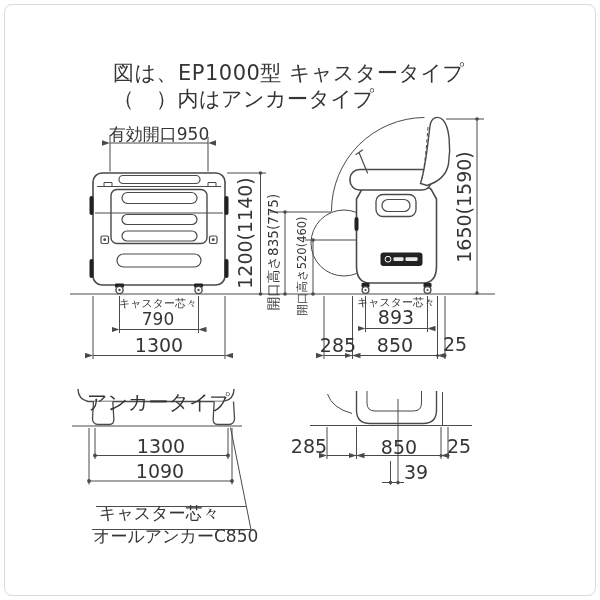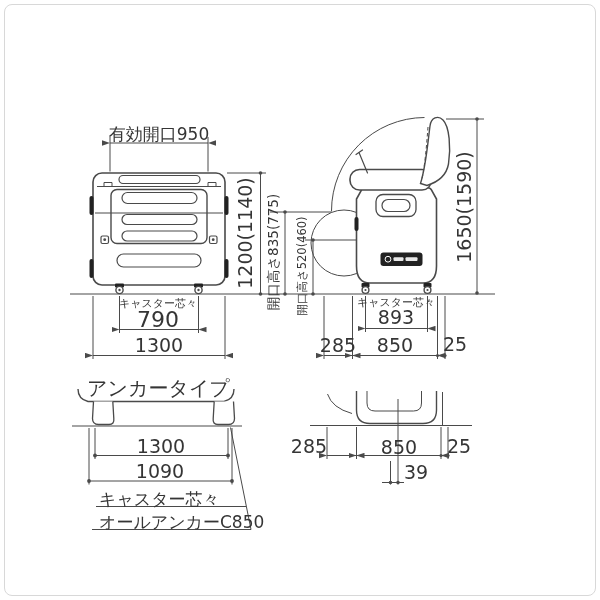--- a/index.html
+++ b/index.html
@@ -6,38 +6,42 @@
     --line:#4a4a4a; --text:#353535; --plate:#222222; --border:#d8d8d8; --bg:#ffffff;
   }
   html,body{margin:0;padding:0;background:#fff;}
   .canvas{position:relative;width:600px;height:600px;background:var(--bg);overflow:hidden;
           font-family:"DejaVu Sans","Liberation Sans",sans-serif;}
   .frame{position:absolute;inset:4px;border:1px solid var(--border);border-radius:8px;pointer-events:none;}
   .drawing{position:absolute;left:0;top:0;}
   .title{position:absolute;left:113px;top:60px;color:var(--text);font-size:21px;line-height:26px;letter-spacing:.5px;}
   .lbl{position:absolute;transform:translate(-50%,-50%);white-space:nowrap;color:var(--text);}
   .rot{position:absolute;transform:translate(-50%,-50%) rotate(-90deg);white-space:nowrap;color:var(--text);}
-  .lbl-l{position:absolute;white-space:nowrap;color:var(--text);}
+  .lbl-l{position:absolute;white-space:nowrap;color:var(--text);margin-top:14px;}
   svg *{vector-effect:non-scaling-stroke;}
   .s  {stroke:var(--line);fill:none;stroke-width:1.2;}
   .s16{stroke:var(--line);fill:#fff;stroke-width:1.6;}
   .s14{stroke:var(--line);fill:#fff;stroke-width:1.4;}
   .s13{stroke:var(--line);fill:#fff;stroke-width:1.3;}
   .sn {stroke:var(--line);fill:none;stroke-width:1;}
   .dim{stroke:var(--line);fill:none;stroke-width:1;}
   .pf {fill:var(--plate);stroke:none;}
   .dot{fill:var(--line);stroke:none;}
   .wh {stroke:var(--line);fill:#fff;stroke-width:1.4;}
 </style>
 </head>
 <body>
 
 <div class="canvas">
   <div class="frame"></div>
 
+  <div class="title">
+    <div>図は、EP1000型 キャスタータイプ</div>
+    <div>（　）内はアンカータイプ</div>
+  </div>
 
   <svg class="drawing" width="600" height="600" viewBox="0 0 600 600">
     <defs>
       <marker id="ah" viewBox="0 -3 8 6" refX="0" refY="0" markerWidth="8" markerHeight="6" orient="auto-start-reverse" markerUnits="userSpaceOnUse">
         <path d="M0,0 L8,-2.7 L8,2.7 Z" style="fill:var(--line)"></path>
       </marker>
     </defs>
 
     <line class="s" x1="70" y1="294" x2="495" y2="294"></line>
 
@@ -181,32 +185,32 @@
     </g>
   </svg>
 
   <span class="lbl" style="left:159px;top:134px;font-size:17px">有効開口950</span>
   <span class="rot" style="left:245px;top:233px;font-size:19px">1200(1140)</span>
   <span class="rot" style="left:274px;top:252px;font-size:13.5px">開口高さ835(775)</span>
   <span class="rot" style="left:302px;top:266px;font-size:11.5px">開口高さ520(460)</span>
   <span class="rot" style="left:464px;top:207px;font-size:19px">1650(1590)</span>
 
   <span class="lbl" style="left:158px;top:303px;font-size:11px">キャスター芯々</span>
-  <span class="lbl" style="left:158px;top:319px;font-size:22px">790</span>
+  <span class="lbl" style="left:158px;top:319px;font-size:17px">790</span>
   <span class="lbl" style="left:159px;top:345px;font-size:19px">1300</span>
 
   <span class="lbl" style="left:396px;top:302px;font-size:11px">キャスター芯々</span>
   <span class="lbl" style="left:396px;top:317px;font-size:19px">893</span>
   <span class="lbl" style="left:338px;top:345px;font-size:19px">285</span>
   <span class="lbl" style="left:395px;top:345px;font-size:19px">850</span>
   <span class="lbl" style="left:455px;top:344px;font-size:19px">25</span>
 
   <span class="lbl-l" style="left:87px;top:375px;font-size:20px">アンカータイプ</span>
   <span class="lbl" style="left:161px;top:446px;font-size:19px">1300</span>
   <span class="lbl" style="left:160px;top:471px;font-size:19px">1090</span>
   <span class="lbl-l" style="left:99px;top:488px;font-size:17px">キャスター芯々</span>
-  <span class="lbl-l" style="left:99px;top:511px;font-size:17px">オールアンカーC850</span>
+  <span class="lbl-l" style="left:93px;top:511px;font-size:17px">オールアンカーC850</span>
 
   <span class="lbl" style="left:309px;top:446px;font-size:19px">285</span>
   <span class="lbl" style="left:399px;top:447px;font-size:19px">850</span>
   <span class="lbl" style="left:459px;top:446px;font-size:19px">25</span>
   <span class="lbl" style="left:416px;top:472px;font-size:19px">39</span>
 </div>
 
 </body></html>

